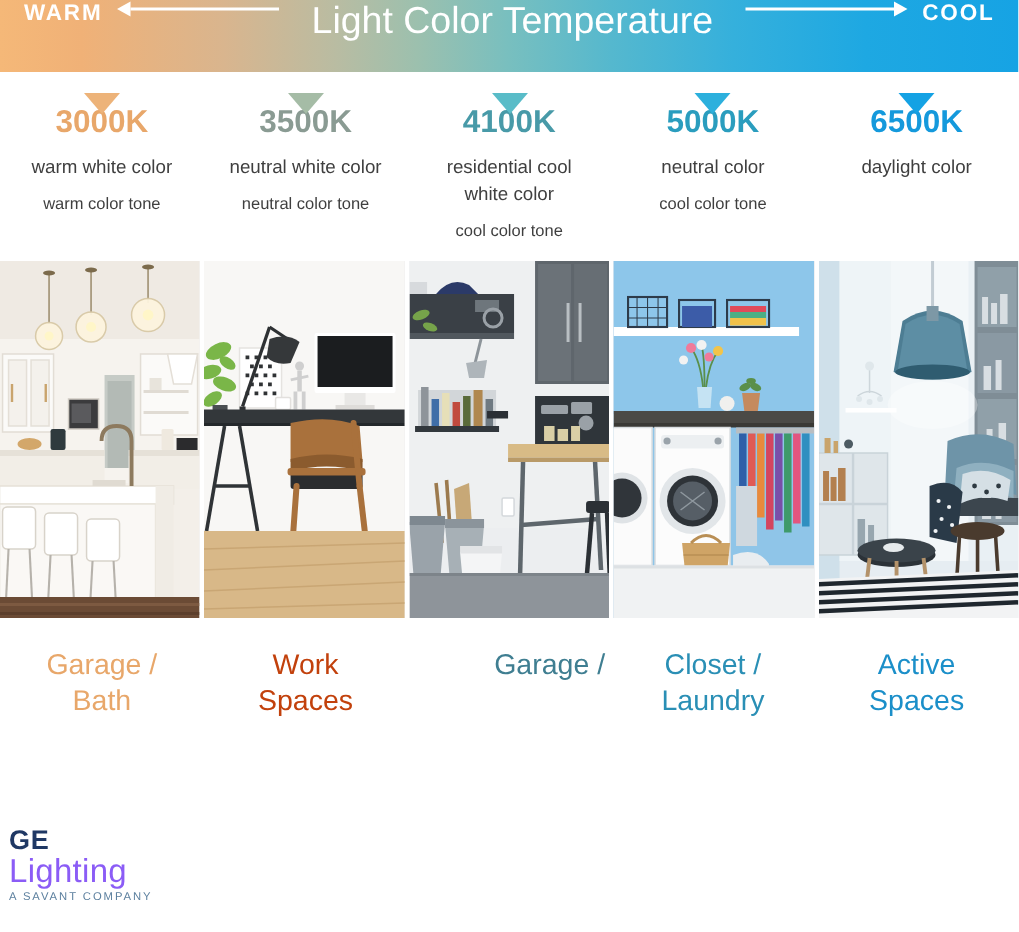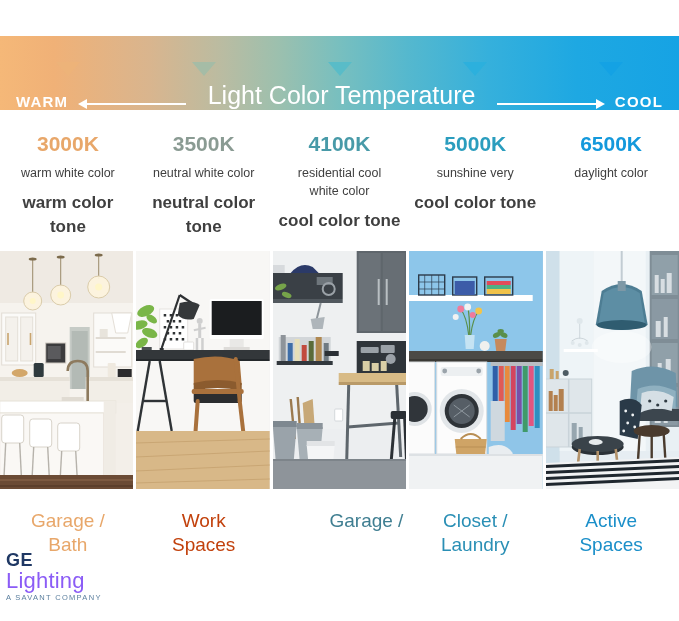--- a/index.html
+++ b/index.html
@@ -7,36 +7,35 @@
     width:679px;height:621px;
     background:#ffffff;
     font-family:"Liberation Sans", sans-serif;
     overflow:hidden;
     position:relative;
   }
 
   
   .header-bar{
     position:relative;
-    width:679px;height:74px;
+    width:679px;height:48px;
     background:linear-gradient(90deg,
       #f5b878 0%,
       #f0b177 8%,
       #d9b58e 22%,
       #b9bca2 33%,
       #9cc0ae 41%,
       #78bfbf 50%,
       #55b8ce 60%,
       #35b0dc 72%,
       #1ea8e2 85%,
       #16a3e4 100%);
-    display:flex;align-items:flex-end;
+    display:flex;align-items:flex-start;
     box-sizing:border-box;
     padding:0 16px;
-    margin-top:36px;
   }
   .hdr-side{
     color:#ffffff;
     font-size:15px;
     font-weight:bold;
     letter-spacing:1.2px;
     flex:0 0 auto;
     white-space:nowrap;
   }
   .hdr-title{
@@ -107,25 +106,25 @@
     margin-bottom:9px;
   }
   .temp-desc{
     font-size:12.5px;
     color:#3f3f3f;
     line-height:1.42;
     font-weight:400;
   }
   .temp-desc .line2{display:block;}
   .temp-tone{
-    font-size:17px;
+    font-size:11px;
     color:#3f3f3f;
     line-height:1.42;
     margin-top:8px;
-    font-weight:700;
+    font-weight:400;
   }
 
   
   .photo-row{
     display:flex;
     width:679px;
     height:238px;
     margin-top:12px;
     gap:3px;
     box-sizing:border-box;
@@ -233,21 +232,21 @@
     <div class="temp-desc">
       <span>residential cool</span>
       <span class="line2">white color</span>
     </div>
     <div class="temp-tone">cool color tone</div>
   </div>
 
   <div class="temp-col">
     <div class="kelvin" style="color: rgb(42, 157, 190);">5000K</div>
     <div class="temp-desc">
-      <span>sunshine very</span>
+      <span>neutral color</span>
       
     </div>
     <div class="temp-tone">cool color tone</div>
   </div>
 
   <div class="temp-col">
     <div class="kelvin" style="color: rgb(20, 153, 220);">6500K</div>
     <div class="temp-desc">
       <span>daylight color</span>
       

